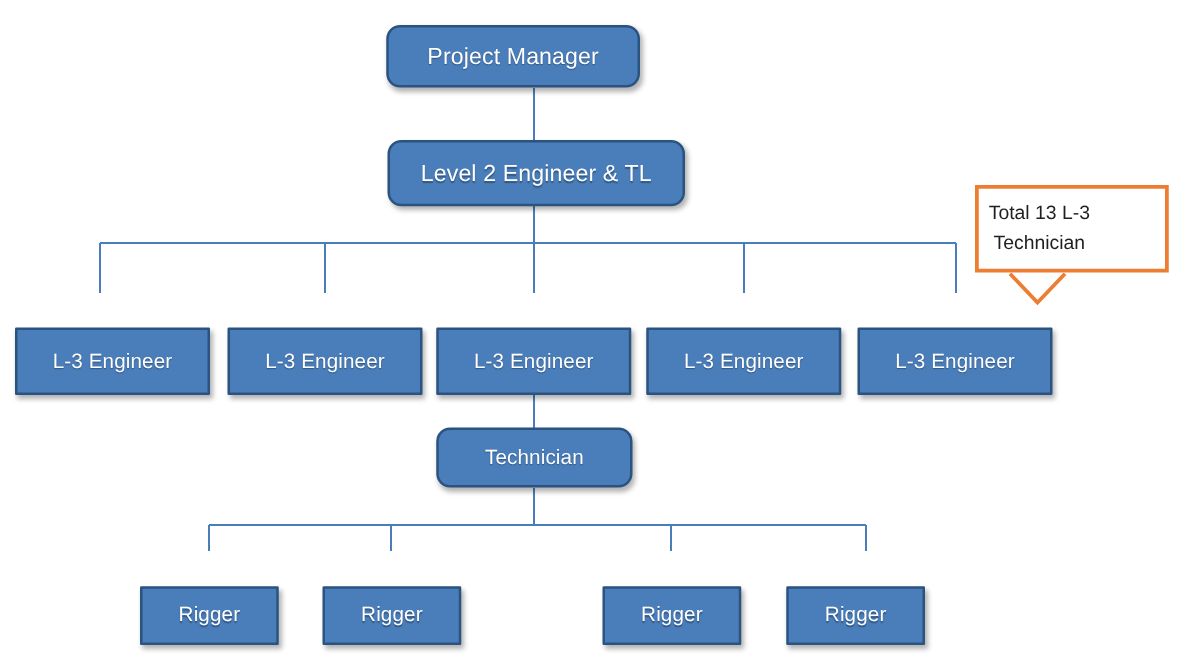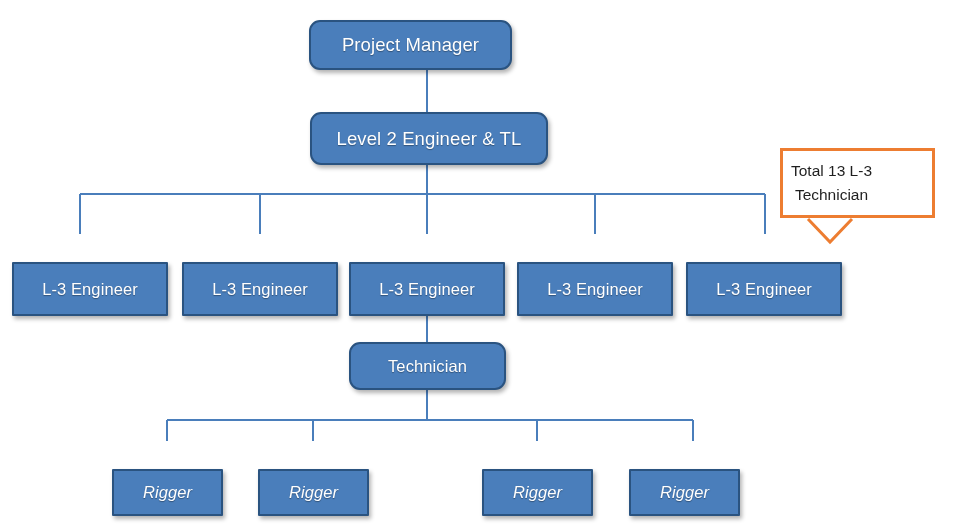--- a/index.html
+++ b/index.html
@@ -49,21 +49,21 @@
     margin-top: 28px;
   }
   .node-label {
     text-shadow: 0 1px 1px rgba(0,0,0,0.35);
     padding: 0 6px;
   }
   .lvl-pm   { font-size: 18.5px; }
   .lvl-l2   { font-size: 18.5px; }
   .lvl-l3   { font-size: 16.5px; }
   .lvl-tech { font-size: 16.5px; }
-  .lvl-rig  { font-size: 16.5px; font-style: italic; }
+  .lvl-rig  { font-size: 16.5px; }
 
   
   .callout {
     position: absolute;
     box-sizing: border-box;
     background: #FFFFFF;
     border: 3px solid #ED7D31;
     color: #1F1F1F;
     font-size: 15.5px;
     line-height: 1.55;

